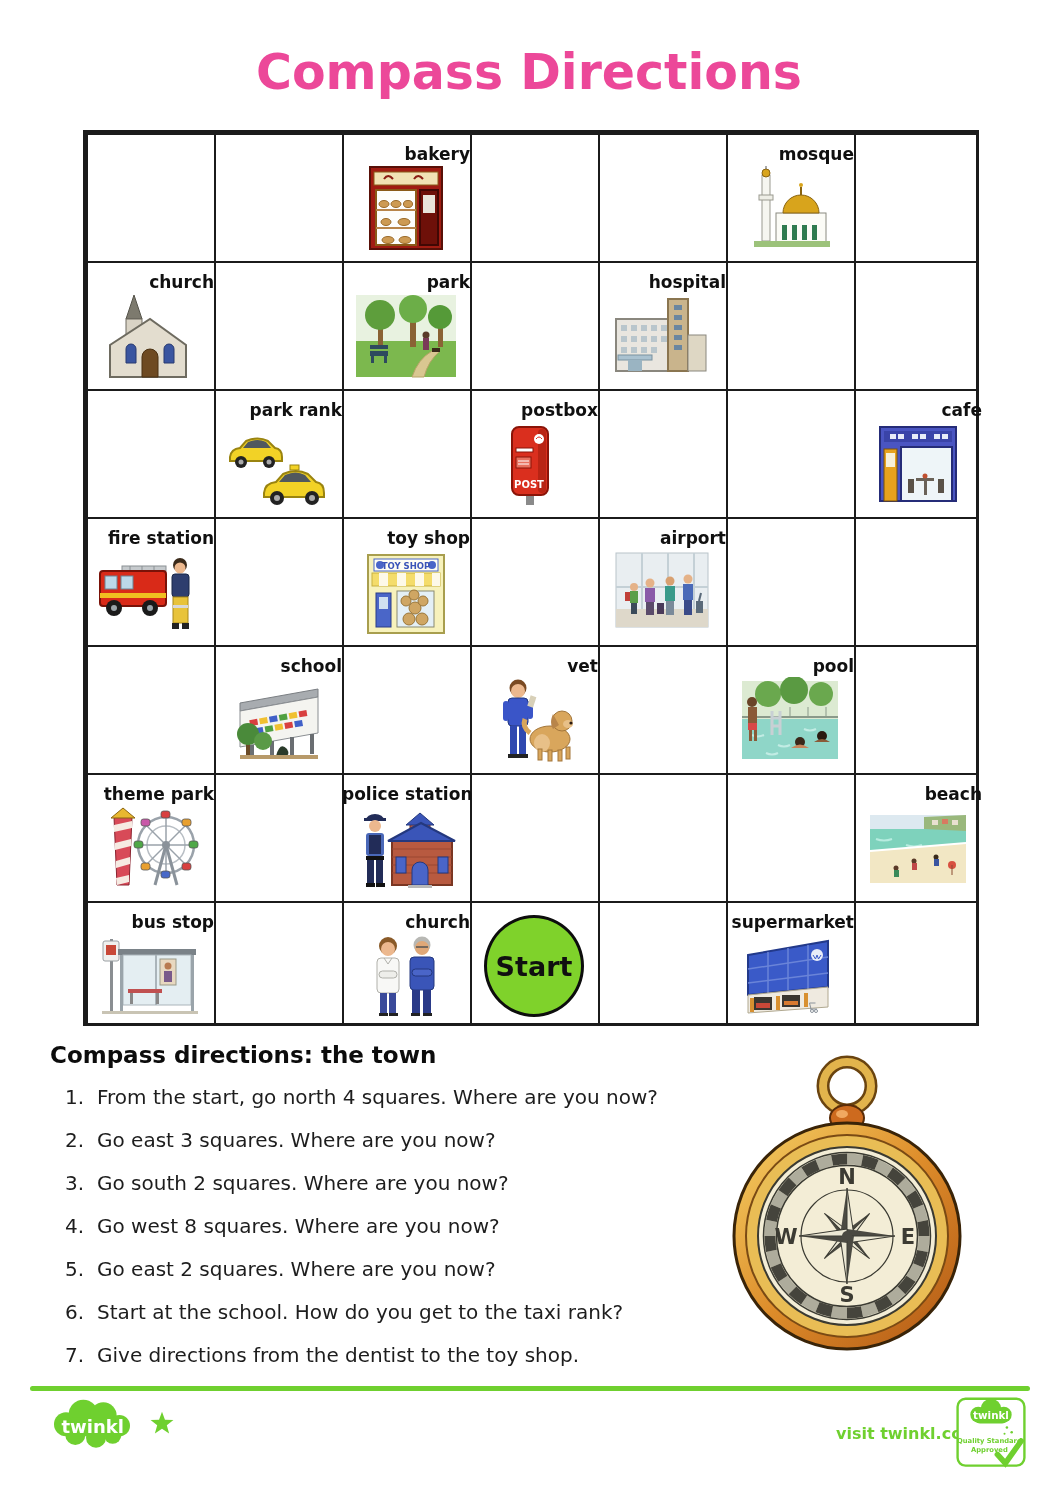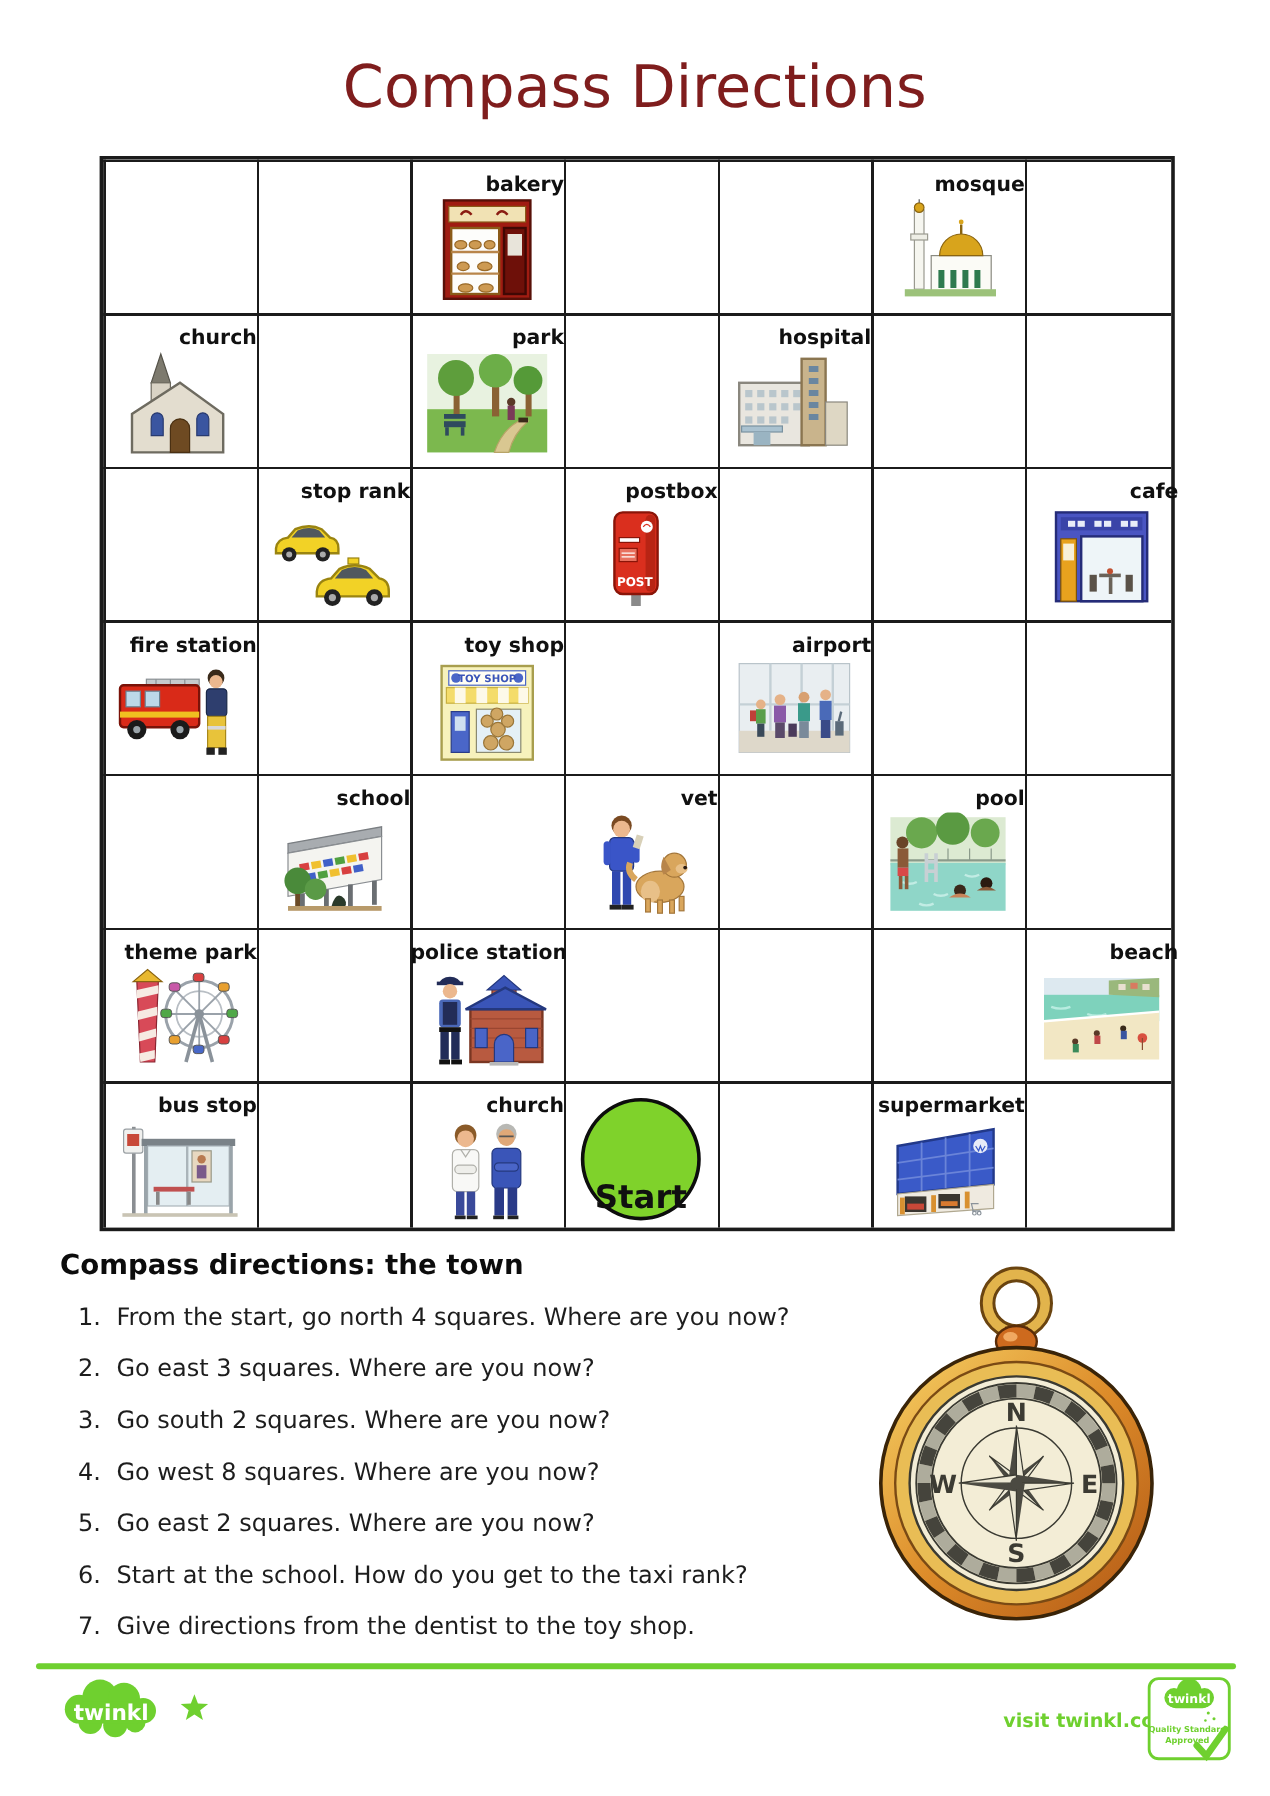--- a/index.html
+++ b/index.html
@@ -1,30 +1,30 @@
 <!DOCTYPE html>
 <html><head>
 <meta charset="utf-8">
 <style>
   html,body{margin:0;padding:0;background:#ffffff;}
   .page{position:relative;width:1058px;height:1497px;background:#ffffff;overflow:hidden;
         font-family:"DejaVu Sans", "Liberation Sans", sans-serif;}
   .title{position:absolute;top:44px;left:0;width:100%;text-align:center;margin:0;
-         font-size:49px;font-weight:400;color:#7f1d1d;letter-spacing:0px;}
+         font-size:49px;font-weight:700;color:#ec4899;letter-spacing:0px;}
   
   .grid{position:absolute;left:83px;top:130px;width:896px;height:896px;box-sizing:border-box;
         border:3px solid #1b1b1b;
         background-image:
           repeating-linear-gradient(to right,#1b1b1b 0px,#1b1b1b 2px,transparent 2px,transparent 128px),
           repeating-linear-gradient(to bottom,#1b1b1b 0px,#1b1b1b 2px,transparent 2px,transparent 128px);}
   .cell{position:absolute;width:128px;height:128px;}
   .cell-label{text-align:right;padding-top:11px;font-size:17px;font-weight:600;color:#101010;white-space:nowrap;}
   .illus{display:block;margin:1px auto 0;width:104px;height:86px;}
   .start-circle{width:94px;height:96px;border-radius:50%;background:#7fd22b;border:3px solid #0d0d0d;
-        margin:14px auto 0;display:flex;align-items:flex-end;justify-content:center;
+        margin:14px auto 0;display:flex;align-items:center;justify-content:center;
         font-size:27px;font-weight:800;color:#101010;}
   
   .questions{position:absolute;left:50px;top:1042px;width:670px;}
   .q-heading{font-size:23px;font-weight:700;color:#0c0c0c;margin:0 0 18px 0;}
   .q-item{display:flex;margin-bottom:20px;font-size:20px;color:#1d1d1d;line-height:23px;}
   .q-num{width:34px;text-align:right;margin-right:13px;flex:none;}
   
   .compass{position:absolute;left:722px;top:1046px;}
   
   .divider{position:absolute;left:30px;top:1386px;width:1000px;height:5px;background:#6fd02f;border-radius:3px;}
@@ -148,21 +148,21 @@
           <rect x="64" y="42" width="8" height="5"></rect>
             <rect x="64" y="52" width="8" height="5"></rect>
         </g>
         <rect x="78" y="42" width="18" height="36" fill="#ded7c4" stroke="#8a877e"></rect>
         <rect x="8" y="62" width="34" height="5" fill="#aac2d0" stroke="#7a92a0"></rect>
         <rect x="18" y="67" width="14" height="11" fill="#9ab4c2"></rect>
       </svg>
     </div>
 
     <div class="cell" style="left:128px;top:256px">
-      <div class="cell-label">stop rank</div>
+      <div class="cell-label">park rank</div>
       <svg class="illus" viewBox="0 0 104 86">
         <path d="M4 36 q1 -8 10 -9 l6 -7 q12 -5 22 0 l7 7 q7 1 7 9 l0 4 -52 0 z" fill="#f2d226" stroke="#9a8410" stroke-width="2"></path>
         <path d="M22 21 q10 -4 18 0 l5 6 -28 0 z" fill="#50585e"></path>
         <circle cx="15" cy="41" r="6" fill="#222"></circle>
           <circle cx="15" cy="41" r="2.5" fill="#aaa"></circle>
         <circle cx="43" cy="41" r="6" fill="#222"></circle>
           <circle cx="43" cy="41" r="2.5" fill="#aaa"></circle>
         <rect x="64" y="44" width="9" height="5" fill="#f2d226" stroke="#9a8410"></rect>
         <path d="M38 72 q1 -10 12 -11 l7 -8 q13 -6 25 0 l8 8 q8 1 8 11 l0 4 -60 0 z" fill="#f2d226" stroke="#9a8410" stroke-width="2"></path>
         <path d="M59 54 q11 -5 20 0 l6 7 -32 0 z" fill="#50585e"></path>

